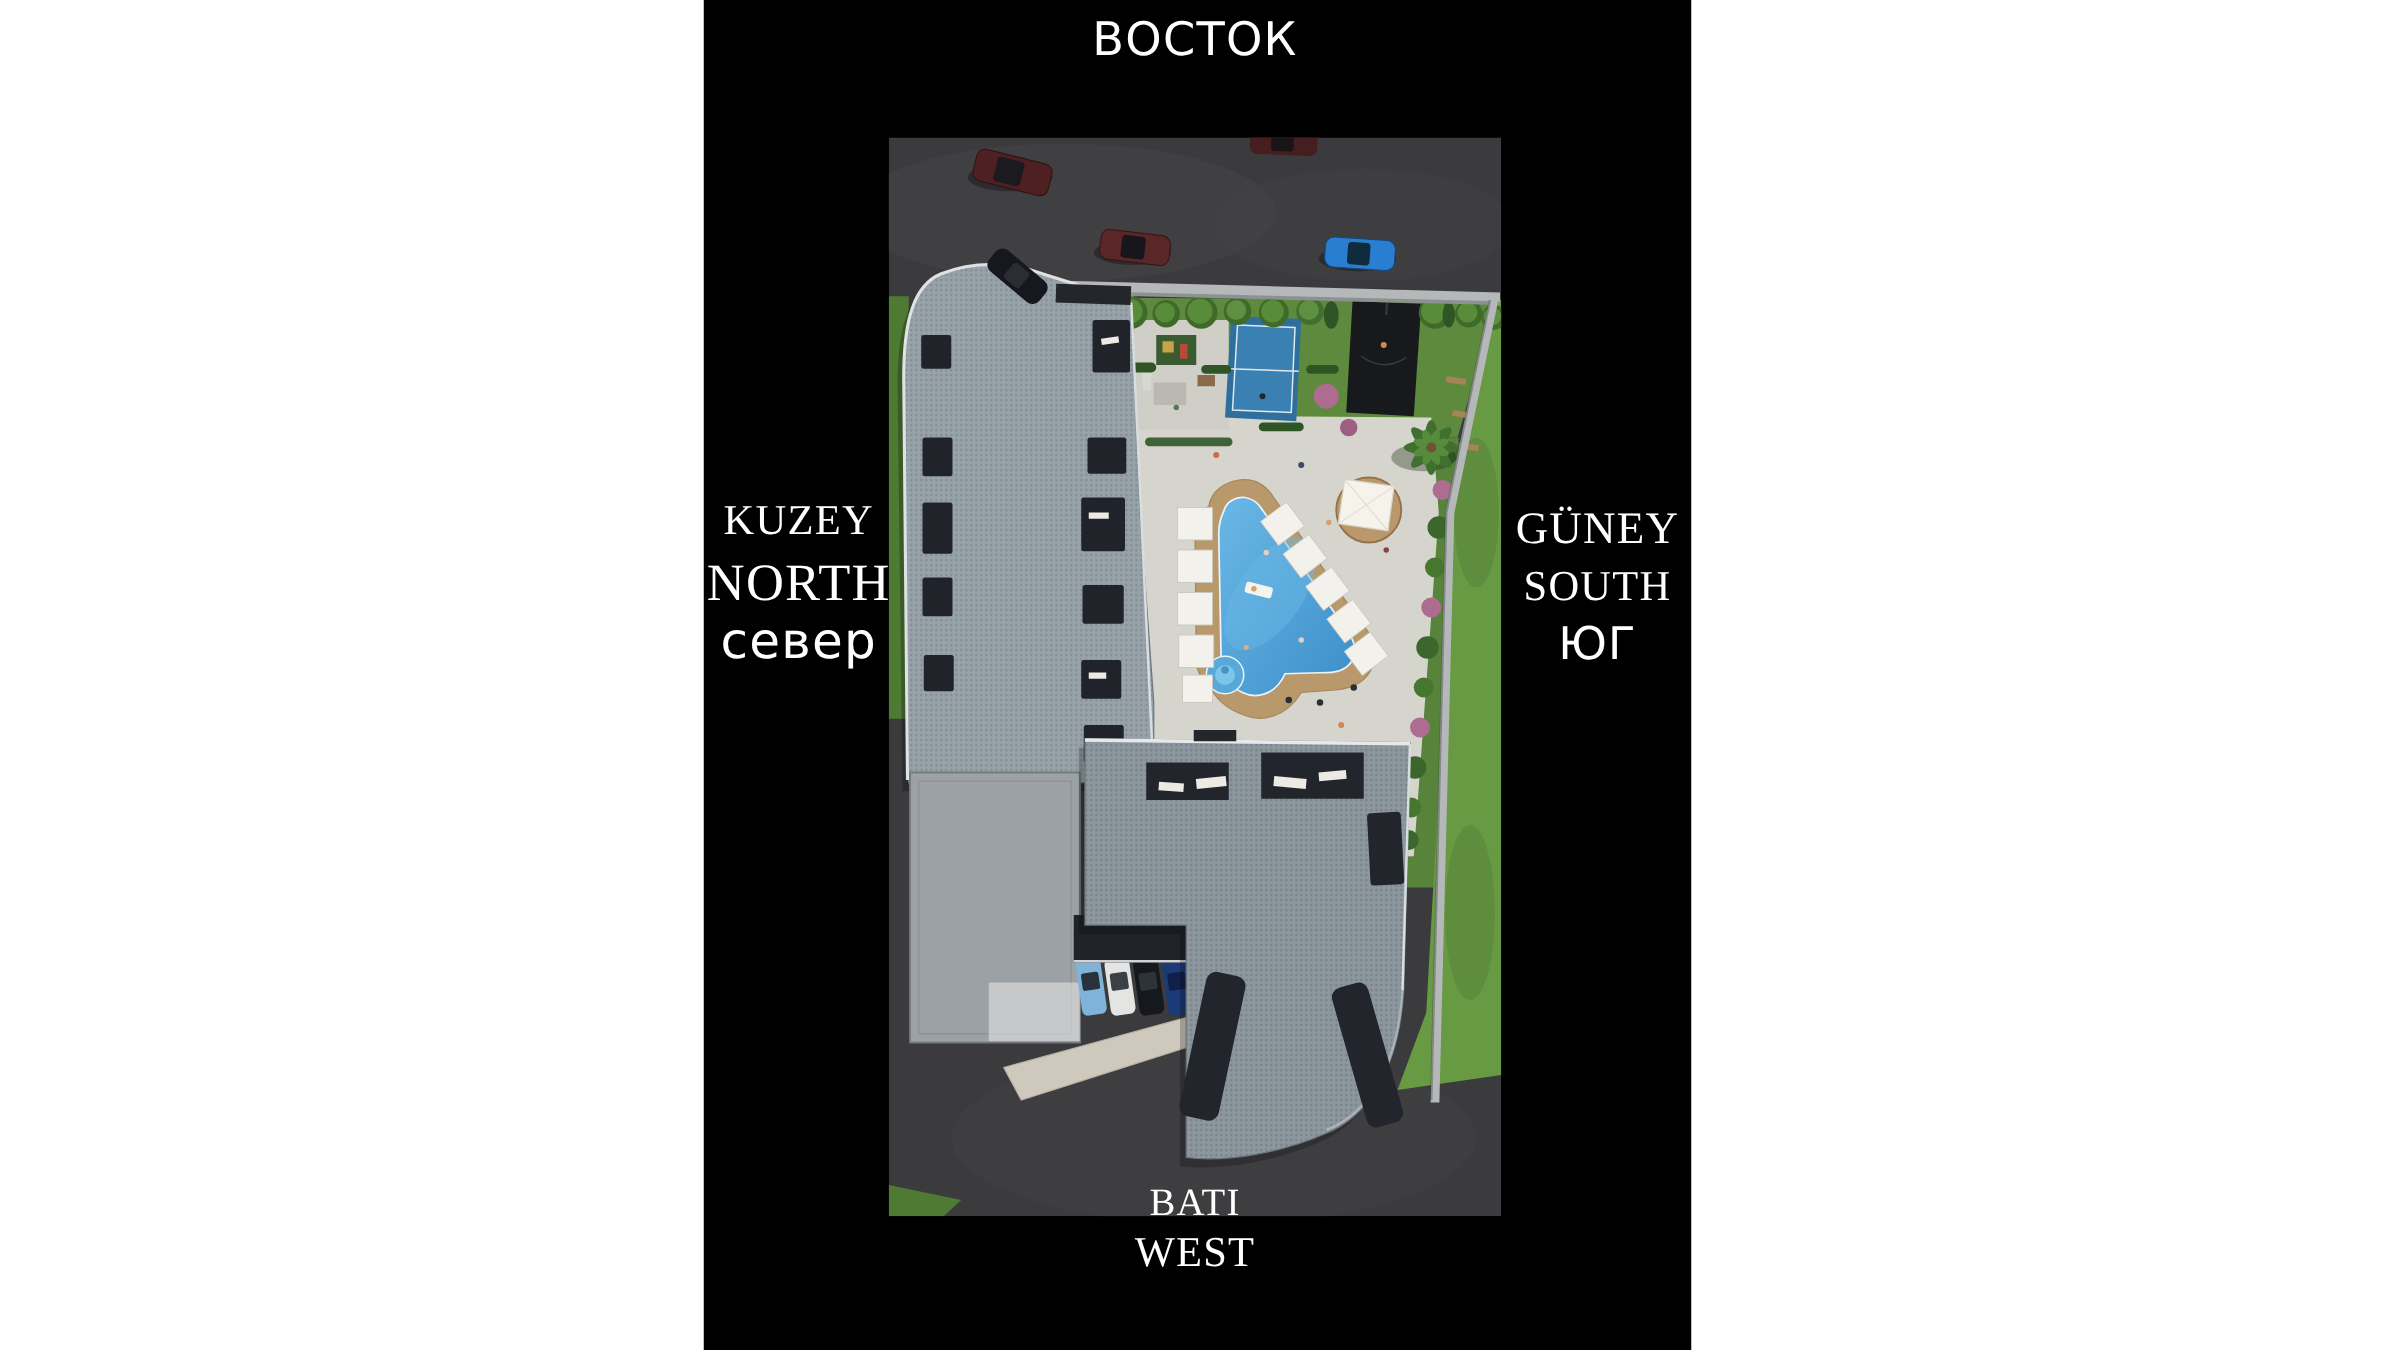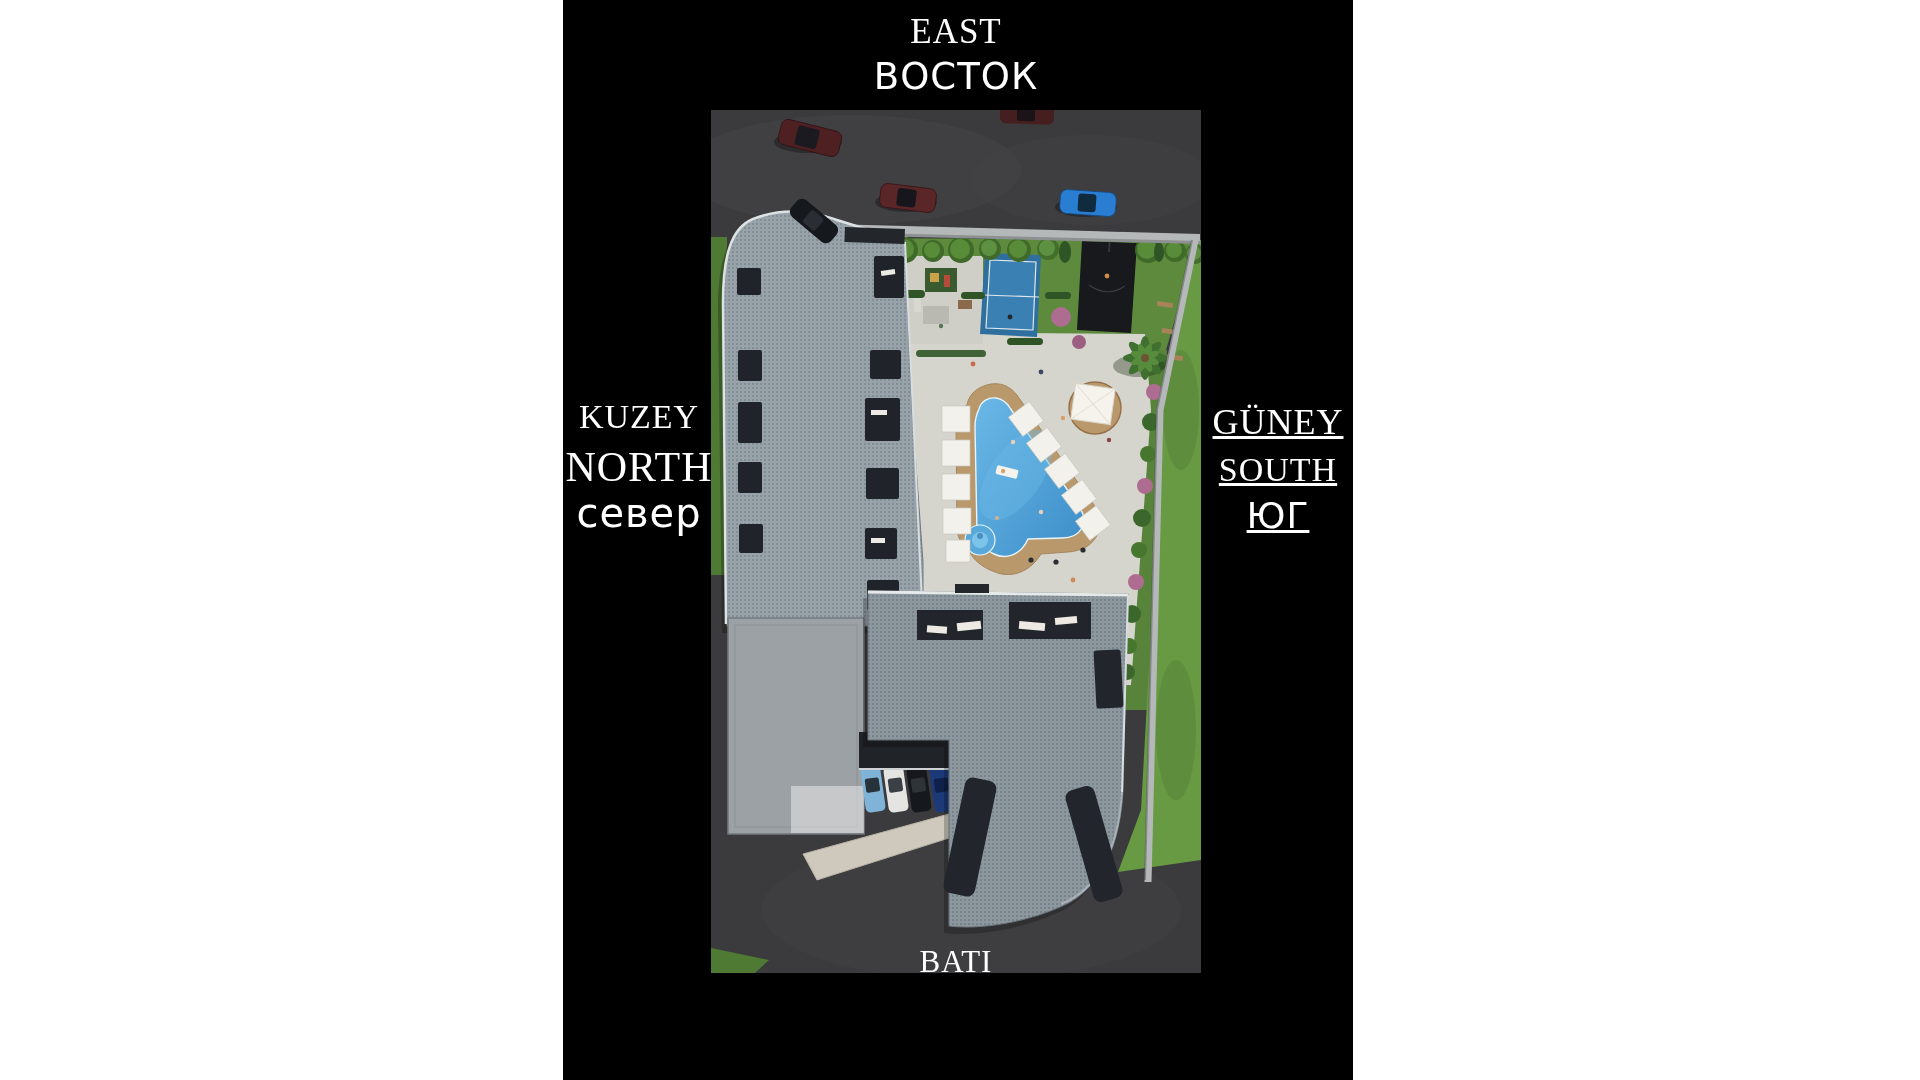--- a/index.html
+++ b/index.html
@@ -24,21 +24,21 @@
   .compass .tr,.compass .en{font-family:"Liberation Serif","DejaVu Serif",serif;}
   .compass .ru{font-family:"DejaVu Sans","Liberation Sans",sans-serif;letter-spacing:1px;}
   .lbl-east{left:711px;top:4px;width:490px;}
   .lbl-east .tr{font-size:38px;}
   .lbl-east .en{font-size:35px;margin-top:10px;}
   .lbl-east .ru{font-size:37px;margin-top:9px;}
   .lbl-north{left:564px;top:400px;width:150px;}
   .lbl-north .tr{font-size:34px;}
   .lbl-north .en{font-size:42px;margin-top:12px;}
   .lbl-north .ru{font-size:40px;margin-top:5px;}
-  .lbl-south{left:1203px;top:404px;width:150px;text-decoration:underline;}
+  .lbl-south{left:1203px;top:404px;width:150px;}
   .lbl-south .tr{font-size:36px;}
   .lbl-south .en{font-size:34px;margin-top:13px;}
   .lbl-south .ru{font-size:36px;margin-top:11px;}
   .lbl-west{left:711px;top:946px;width:490px;}
   .lbl-west .tr{font-size:31px;}
   .lbl-west .en{font-size:34px;margin-top:9px;}
   .lbl-west .ru{font-size:37px;margin-top:8px;}
 </style>
 </head>
 <body style="background: rgb(255, 255, 255);">
@@ -367,31 +367,31 @@
     </g>
     <g transform="translate(103,111) rotate(40)">
       <rect x="-26" y="-11" width="52" height="22" rx="7" fill="#15181d"></rect>
       <rect x="-9" y="-8" width="16" height="16" rx="3" fill="#2a2e34"></rect>
     </g>
   </g>
 </svg>
 </div>
 
 <div class="compass lbl-east" style="color: rgb(255, 255, 255);">
-  <div class="en">EAST</div>
   <div class="ru">ВОСТОК</div>
 </div>
 
 <div class="compass lbl-north" style="color: rgb(255, 255, 255);">
   <div class="tr">KUZEY</div>
   <div class="en">NORTH</div>
   <div class="ru">север</div>
 </div>
 
 <div class="compass lbl-south" style="color: rgb(255, 255, 255);">
   <div class="tr">GÜNEY</div>
   <div class="en">SOUTH</div>
   <div class="ru">ЮГ</div>
 </div>
 
 <div class="compass lbl-west" style="color: rgb(255, 255, 255);">
   <div class="tr">BATI</div>
+  <div class="en">WEST</div>
 </div>
 
 </body></html>

